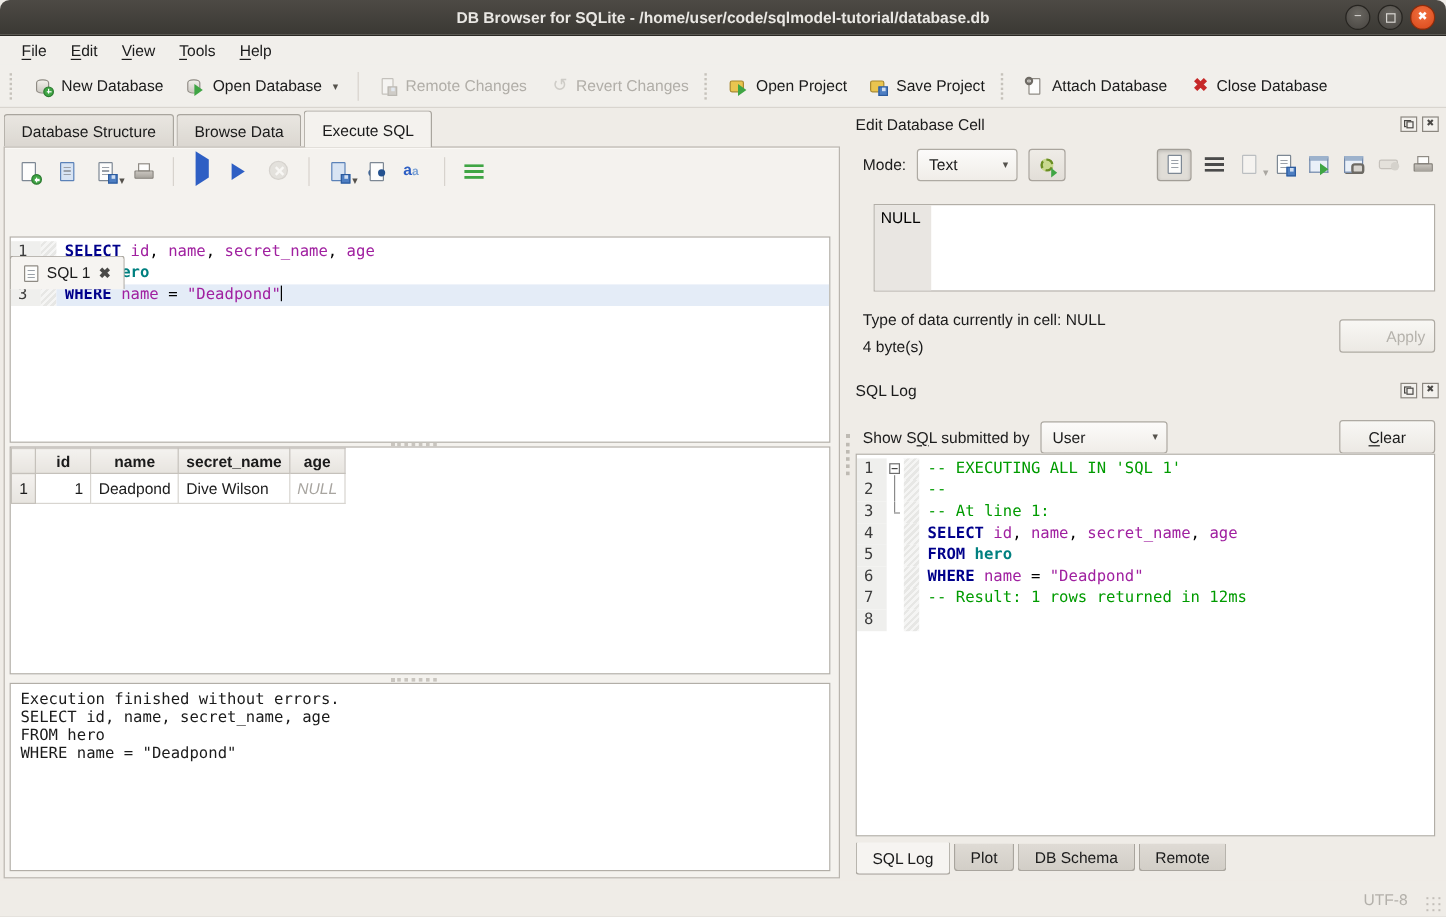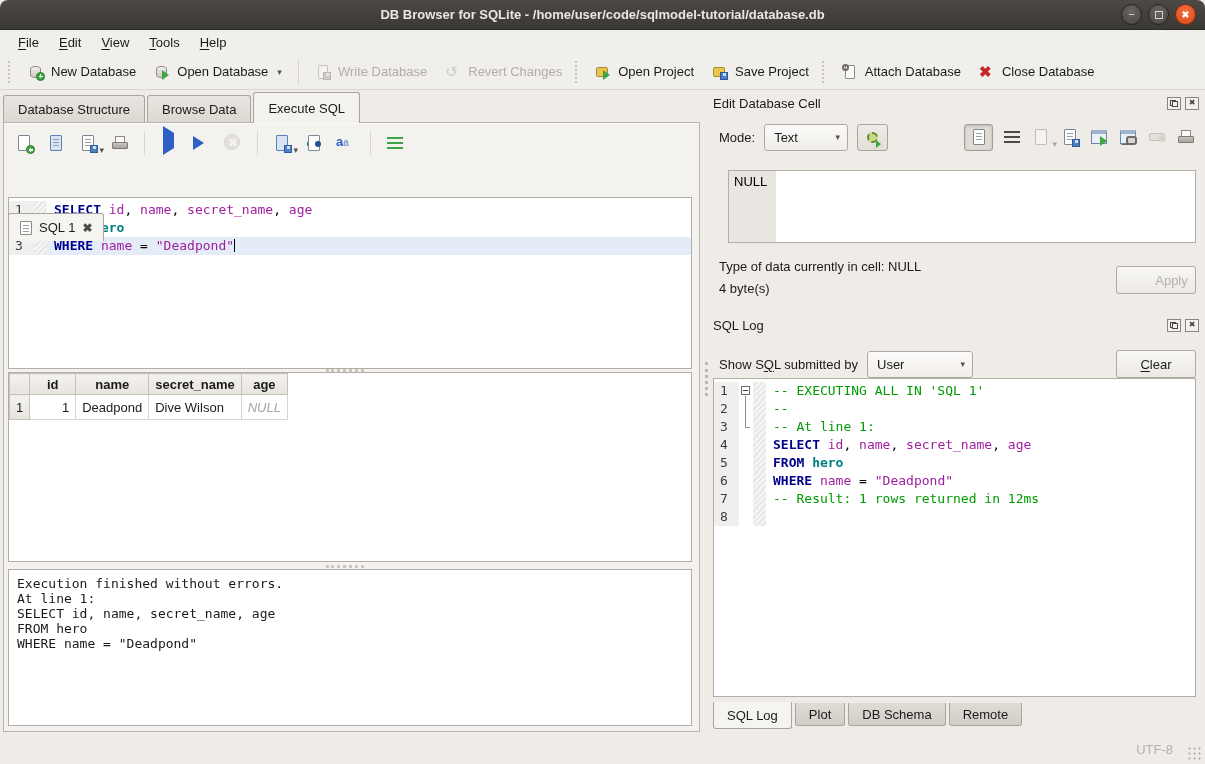--- a/index.html
+++ b/index.html
@@ -18,21 +18,21 @@
   .wbtn.close { background:radial-gradient(circle at 50% 35%, #f1713f, #d9471a); border-color:#8c2b0a; color:#fff; font-size:10px; }
 
   
   .menubar { position:absolute; top:30px; left:0; right:0; height:24px; background:#F1EFEB;
     display:flex; align-items:center; padding-left:8px; }
   .menu-item { padding:3px 10px; }
   .mn { text-decoration:underline; text-underline-offset:2px; }
 
   
   .toolbar { position:absolute; top:54px; left:0; right:0; height:36px; background:#F1EFEB;
-    border-bottom:1px solid #D9D5CF; display:flex; align-items:center; padding:0 4px; }
+    border-bottom:1px solid #D9D5CF; display:flex; align-items:center; padding:0 4px;text-align:right; }
   .tb-grip { width:5px; height:22px; border-left:2px dotted #C6C2BB; margin:0 6px 0 4px; }
   .tb-sep { width:1px; height:24px; background:#D7D3CD; margin:0 7px; }
   .tb-btn { display:flex; align-items:center; gap:7px; padding:5px 9px; border-radius:3px; }
   .tb-btn.disabled { color:#b1aea8; }
   .tb-btn.disabled .i16 { opacity:.45; }
 
   
   .i16 { width:16px; height:16px; position:relative; flex:none; }
   .i20 { width:20px; height:20px; position:relative; flex:none; }
   .cyl { position:absolute; left:2px; top:2px; width:11px; height:12px; background:linear-gradient(#f2f0ec,#cdc9c2); border:1px solid #8f8b84; border-radius:5px/3px; }
@@ -232,21 +232,21 @@
         </span>
       <span>Open Database</span>
       <span class="ddown">▾</span>
     </div>
     <div class="tb-sep"></div>
     <div class="tb-btn disabled">
       <span class="i16">
           <span class="doc"></span>
           <span class="floppy gray"></span>
         </span>
-      <span>Write Database</span>
+      <span>Remote Changes</span>
     </div>
     <div class="tb-btn disabled">
       <span class="i16 grayundo">↺</span>
       <span>Revert Changes</span>
     </div>
     <div class="tb-grip"></div>
     <div class="tb-btn">
       <span class="i16">
           <span class="hexp"></span>
           <span class="badge arrow"></span>
@@ -379,21 +379,20 @@
               <td class="null">NULL</td>
             </tr>
           </tbody>
             </table>
         </div>
 
         <div class="hgrip" style="top:442px;"></div>
 
         <div class="msg">
           <div>Execution finished without errors.</div>
-          <div>At line 1:</div>
           <div>SELECT id, name, secret_name, age</div>
           <div>FROM hero</div>
           <div>WHERE name = "Deadpond"</div>
         </div>
       </div>
     </div>
 
     <div class="vsplit">
         <div class="vgrip"></div>
       </div>

